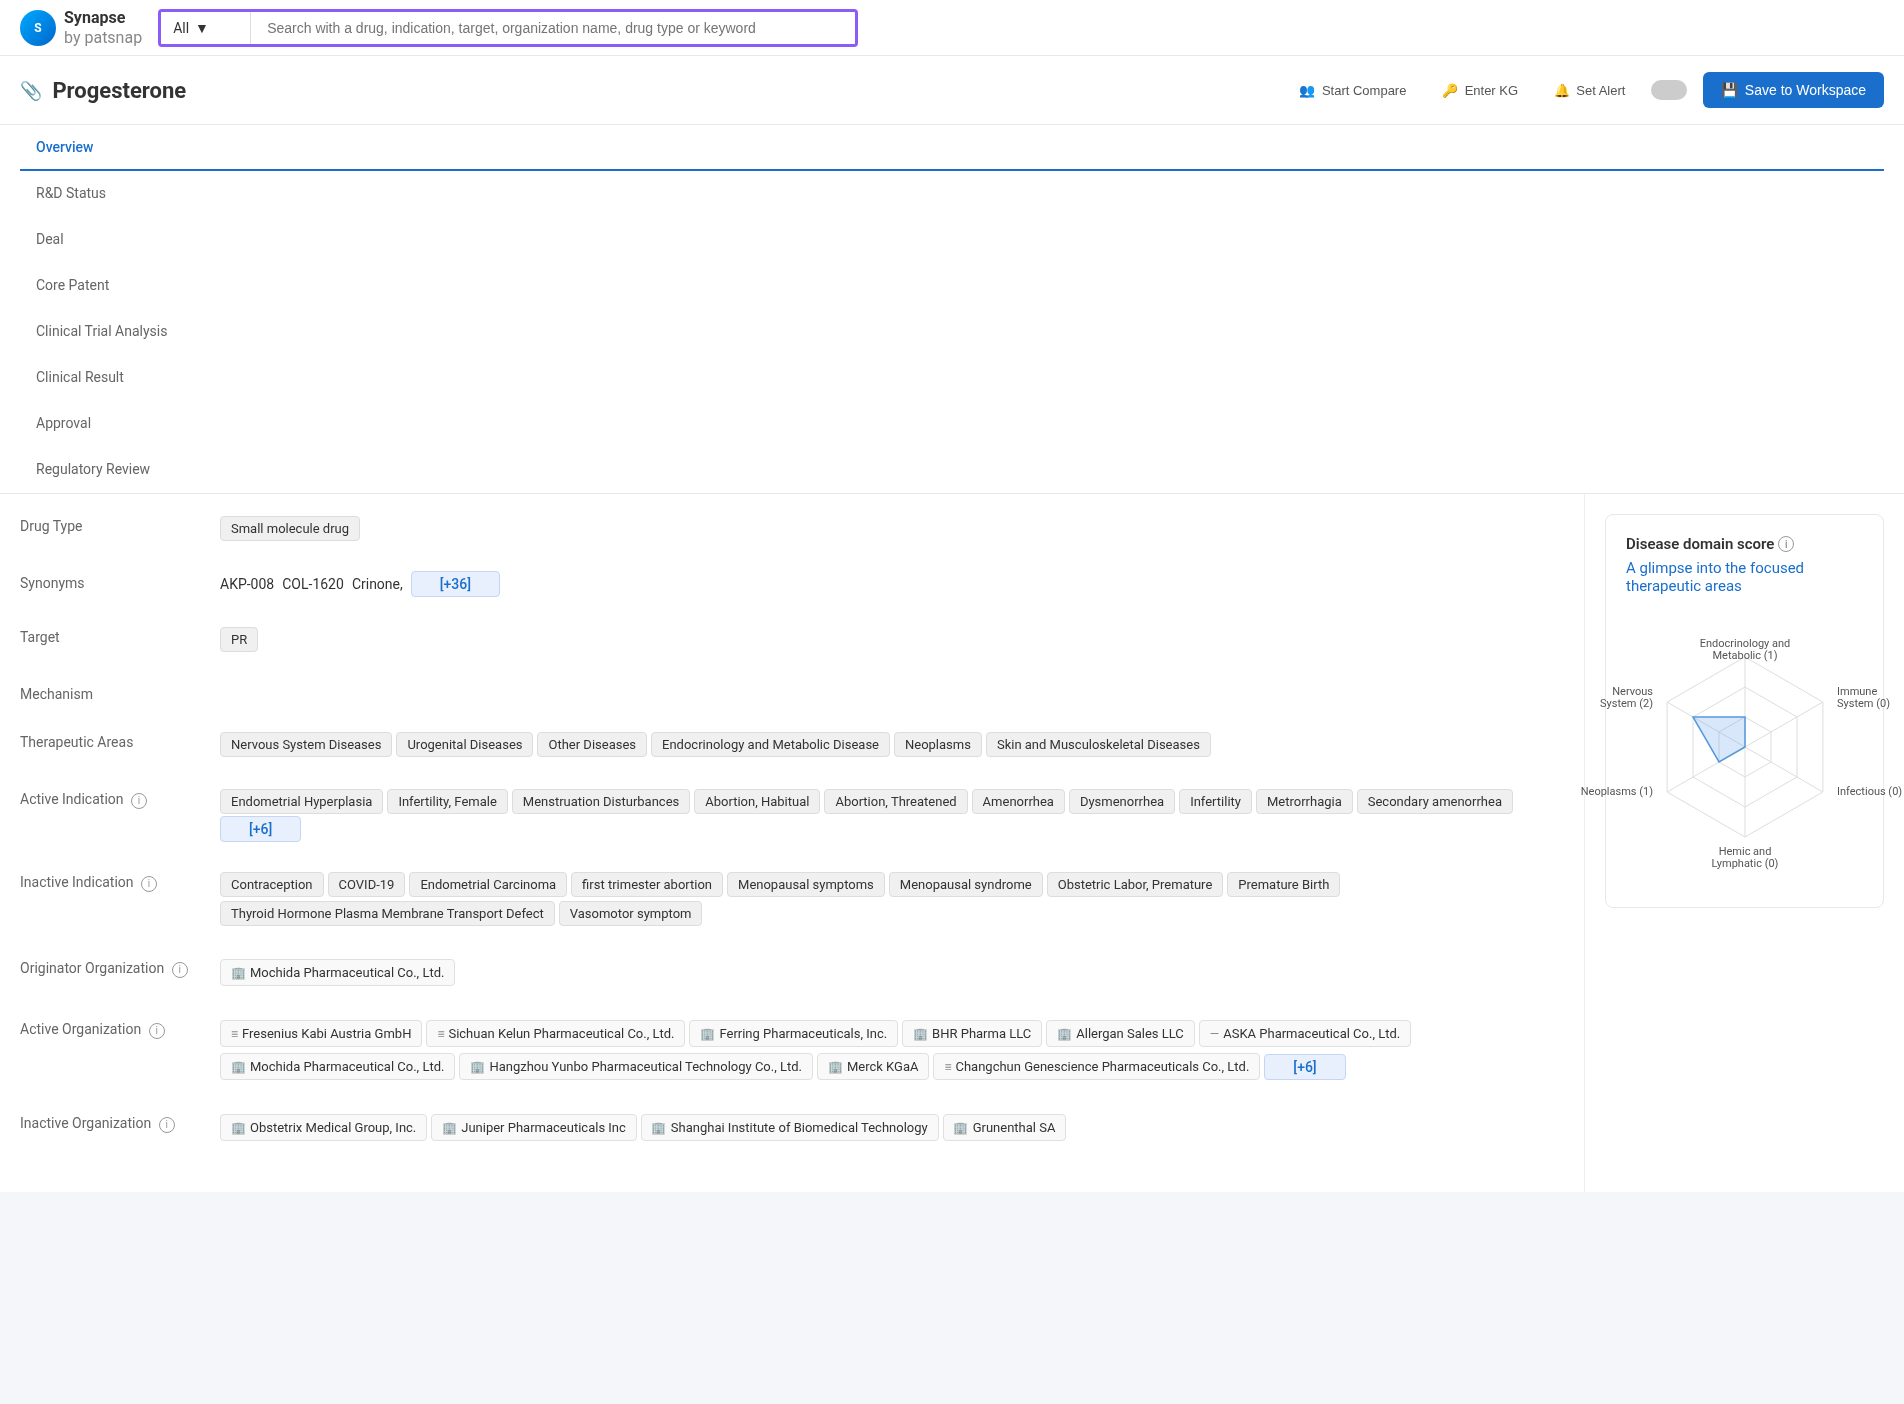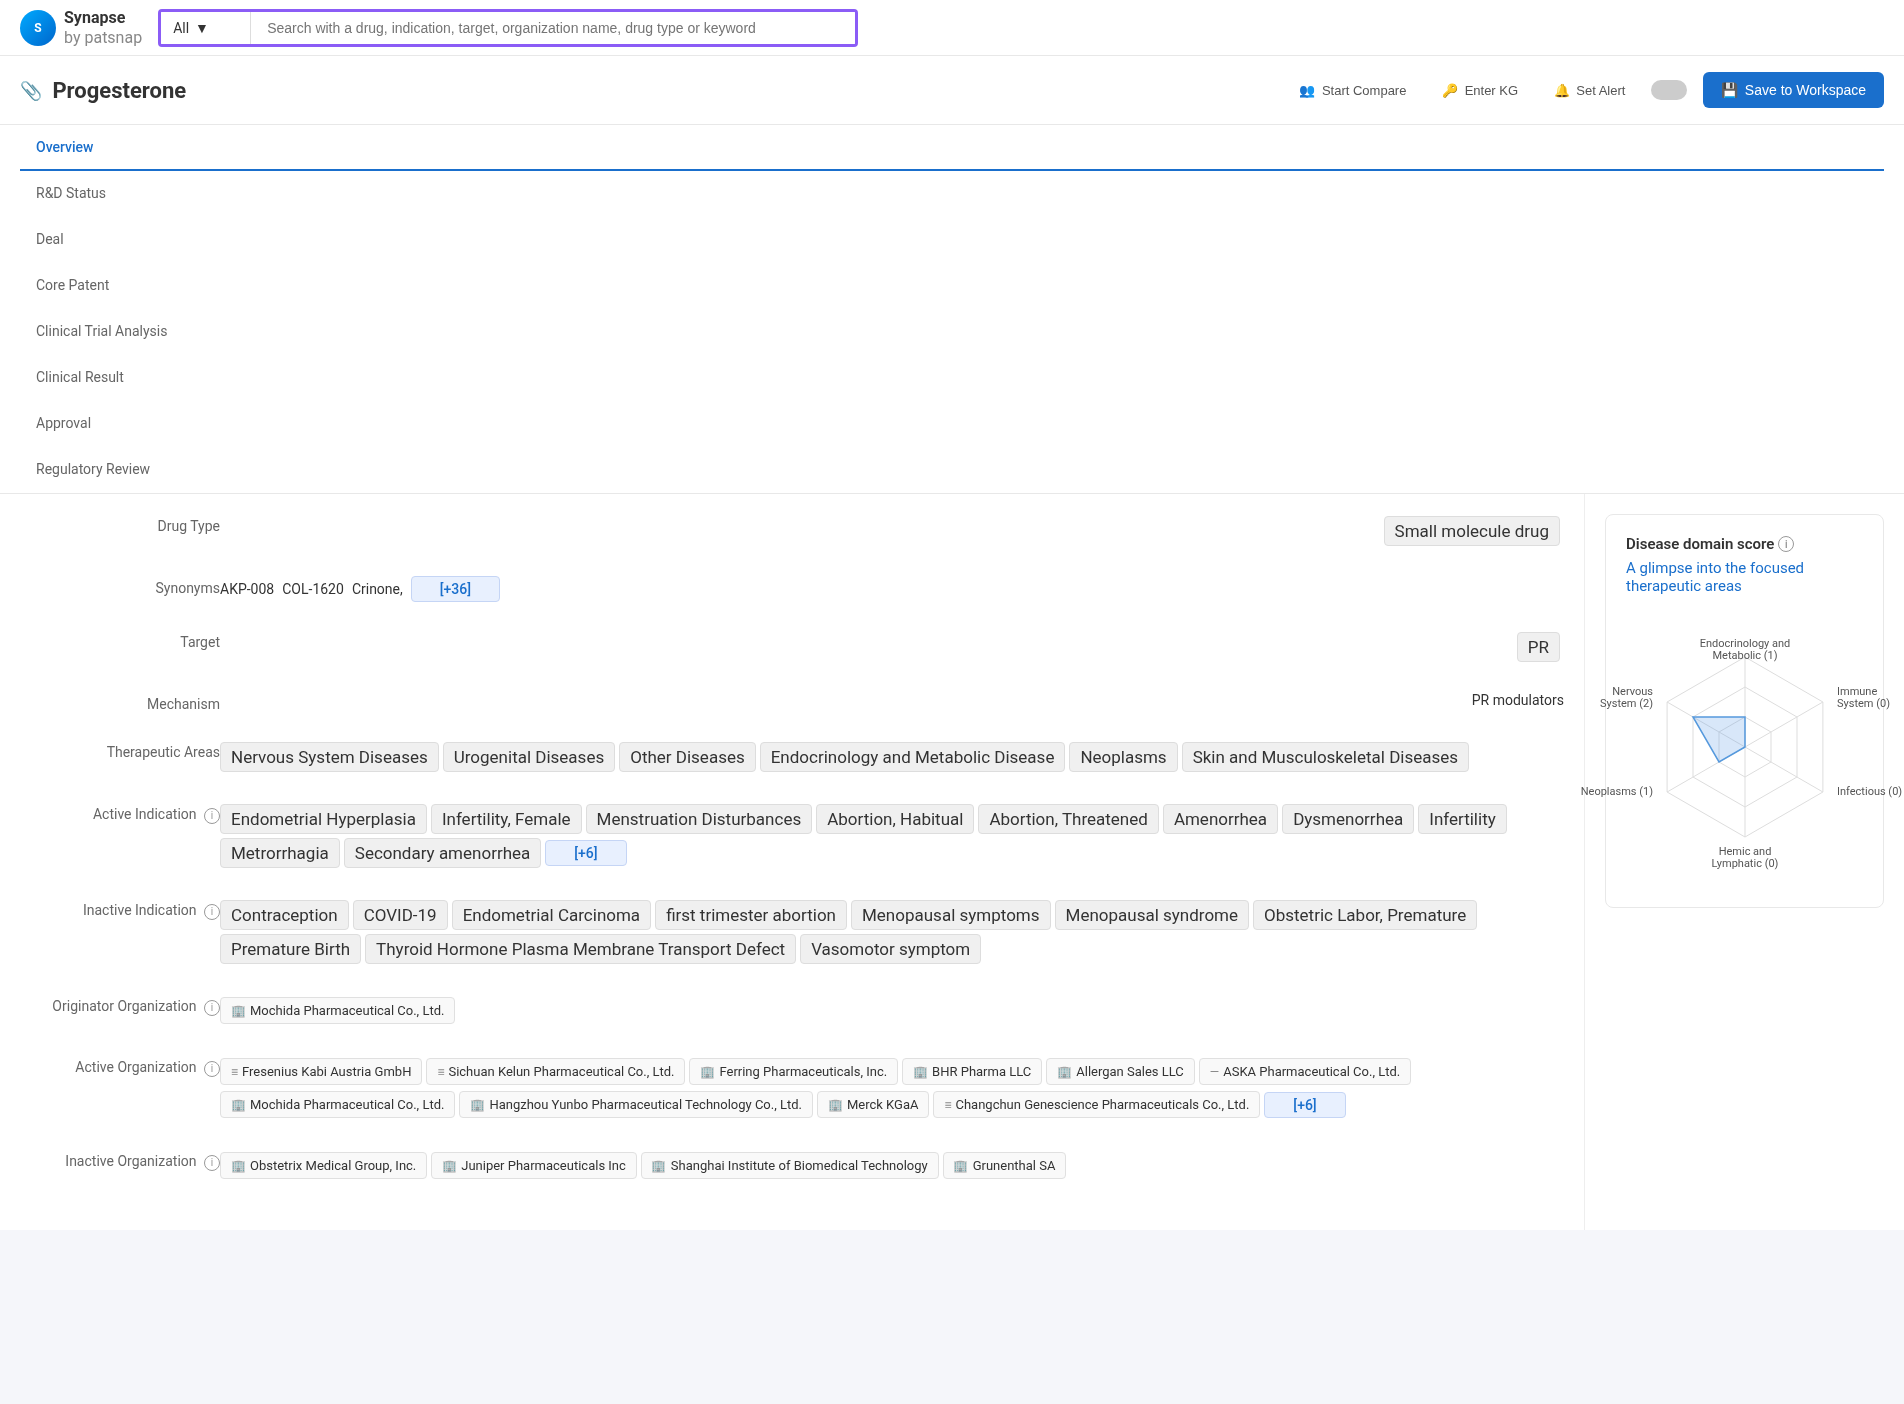--- a/index.html
+++ b/index.html
@@ -30,27 +30,27 @@
     .nav-tabs { background: #fff; padding: 0 20px; border-bottom: 1px solid #e8e8e8; display: flex; gap: 0; flex-direction: column; }
     .nav-tab { padding: 14px 16px; cursor: pointer; color: #666; font-size: 14px; border-bottom: 2px solid transparent; text-decoration: none; }
     .nav-tab.active { color: #1a6fcc; border-bottom: 2px solid #1a6fcc; font-weight: 500; }
     
     
     .main-content { display: flex; gap: 0; padding: 0; background: #fff; }
     .left-content { flex: 1; padding: 20px; }
     .right-panel { width: 320px; padding: 20px; border-left: 1px solid #eee; }
     
     
-    .field-row { display: flex; margin-bottom: 28px; align-items: flex-start; text-align: right; }
+    .field-row { display: flex; margin-bottom: 28px; align-items: flex-start; }
     .field-label { width: 200px; min-width: 200px; color: #666; font-size: 14px; padding-top: 4px; }
     .field-value { flex: 1; }
     .info-icon { display: inline-flex; align-items: center; justify-content: center; width: 16px; height: 16px; border-radius: 50%; border: 1px solid #999; color: #999; font-size: 10px; margin-left: 4px; cursor: pointer; }
     
     
-    .tag { display: inline-block; background: #f0f0f0; border: 1px solid #ddd; border-radius: 4px; padding: 4px 10px; margin: 2px 4px 2px 0; font-size: 17px; color: #333; }
+    .tag { display: inline-block; background: #f0f0f0; border: 1px solid #ddd; border-radius: 4px; padding: 4px 10px; margin: 2px 4px 2px 0; font-size: 13px; color: #333; }
     .tag-blue { background: #e8f0fe; border: 1px solid #c5d5f5; border-radius: 4px; padding: 4px 28px; color: #1a6fcc; font-weight: 500; cursor: pointer; }
     
     
     .org-tag { display: inline-flex; align-items: center; gap: 4px; background: #f9f9f9; border: 1px solid #e0e0e0; border-radius: 4px; padding: 5px 10px; margin: 3px 4px 3px 0; font-size: 13px; color: #333; cursor: pointer; }
     .org-icon { font-size: 12px; color: #888; }
     
     .tags-wrap { display: flex; flex-wrap: wrap; align-items: center; }
     
     
     .disease-panel { background: #fff; border: 1px solid #e8e8e8; border-radius: 8px; padding: 20px; }
@@ -140,21 +140,20 @@
 
     <div class="field-row">
       <div class="field-label">Target</div>
       <div class="field-value">
         <span class="tag">PR</span>
       </div>
     </div>
 
     <div class="field-row">
       <div class="field-label">Mechanism</div>
-      <div class="field-value">PR modulators</div>
     </div>
 
     <div class="field-row">
       <div class="field-label">Therapeutic Areas</div>
       <div class="field-value tags-wrap">
         <span class="tag">Nervous System Diseases</span>
         <span class="tag">Urogenital Diseases</span>
         <span class="tag">Other Diseases</span>
         <span class="tag">Endocrinology and Metabolic Disease</span>
         <span class="tag">Neoplasms</span>

